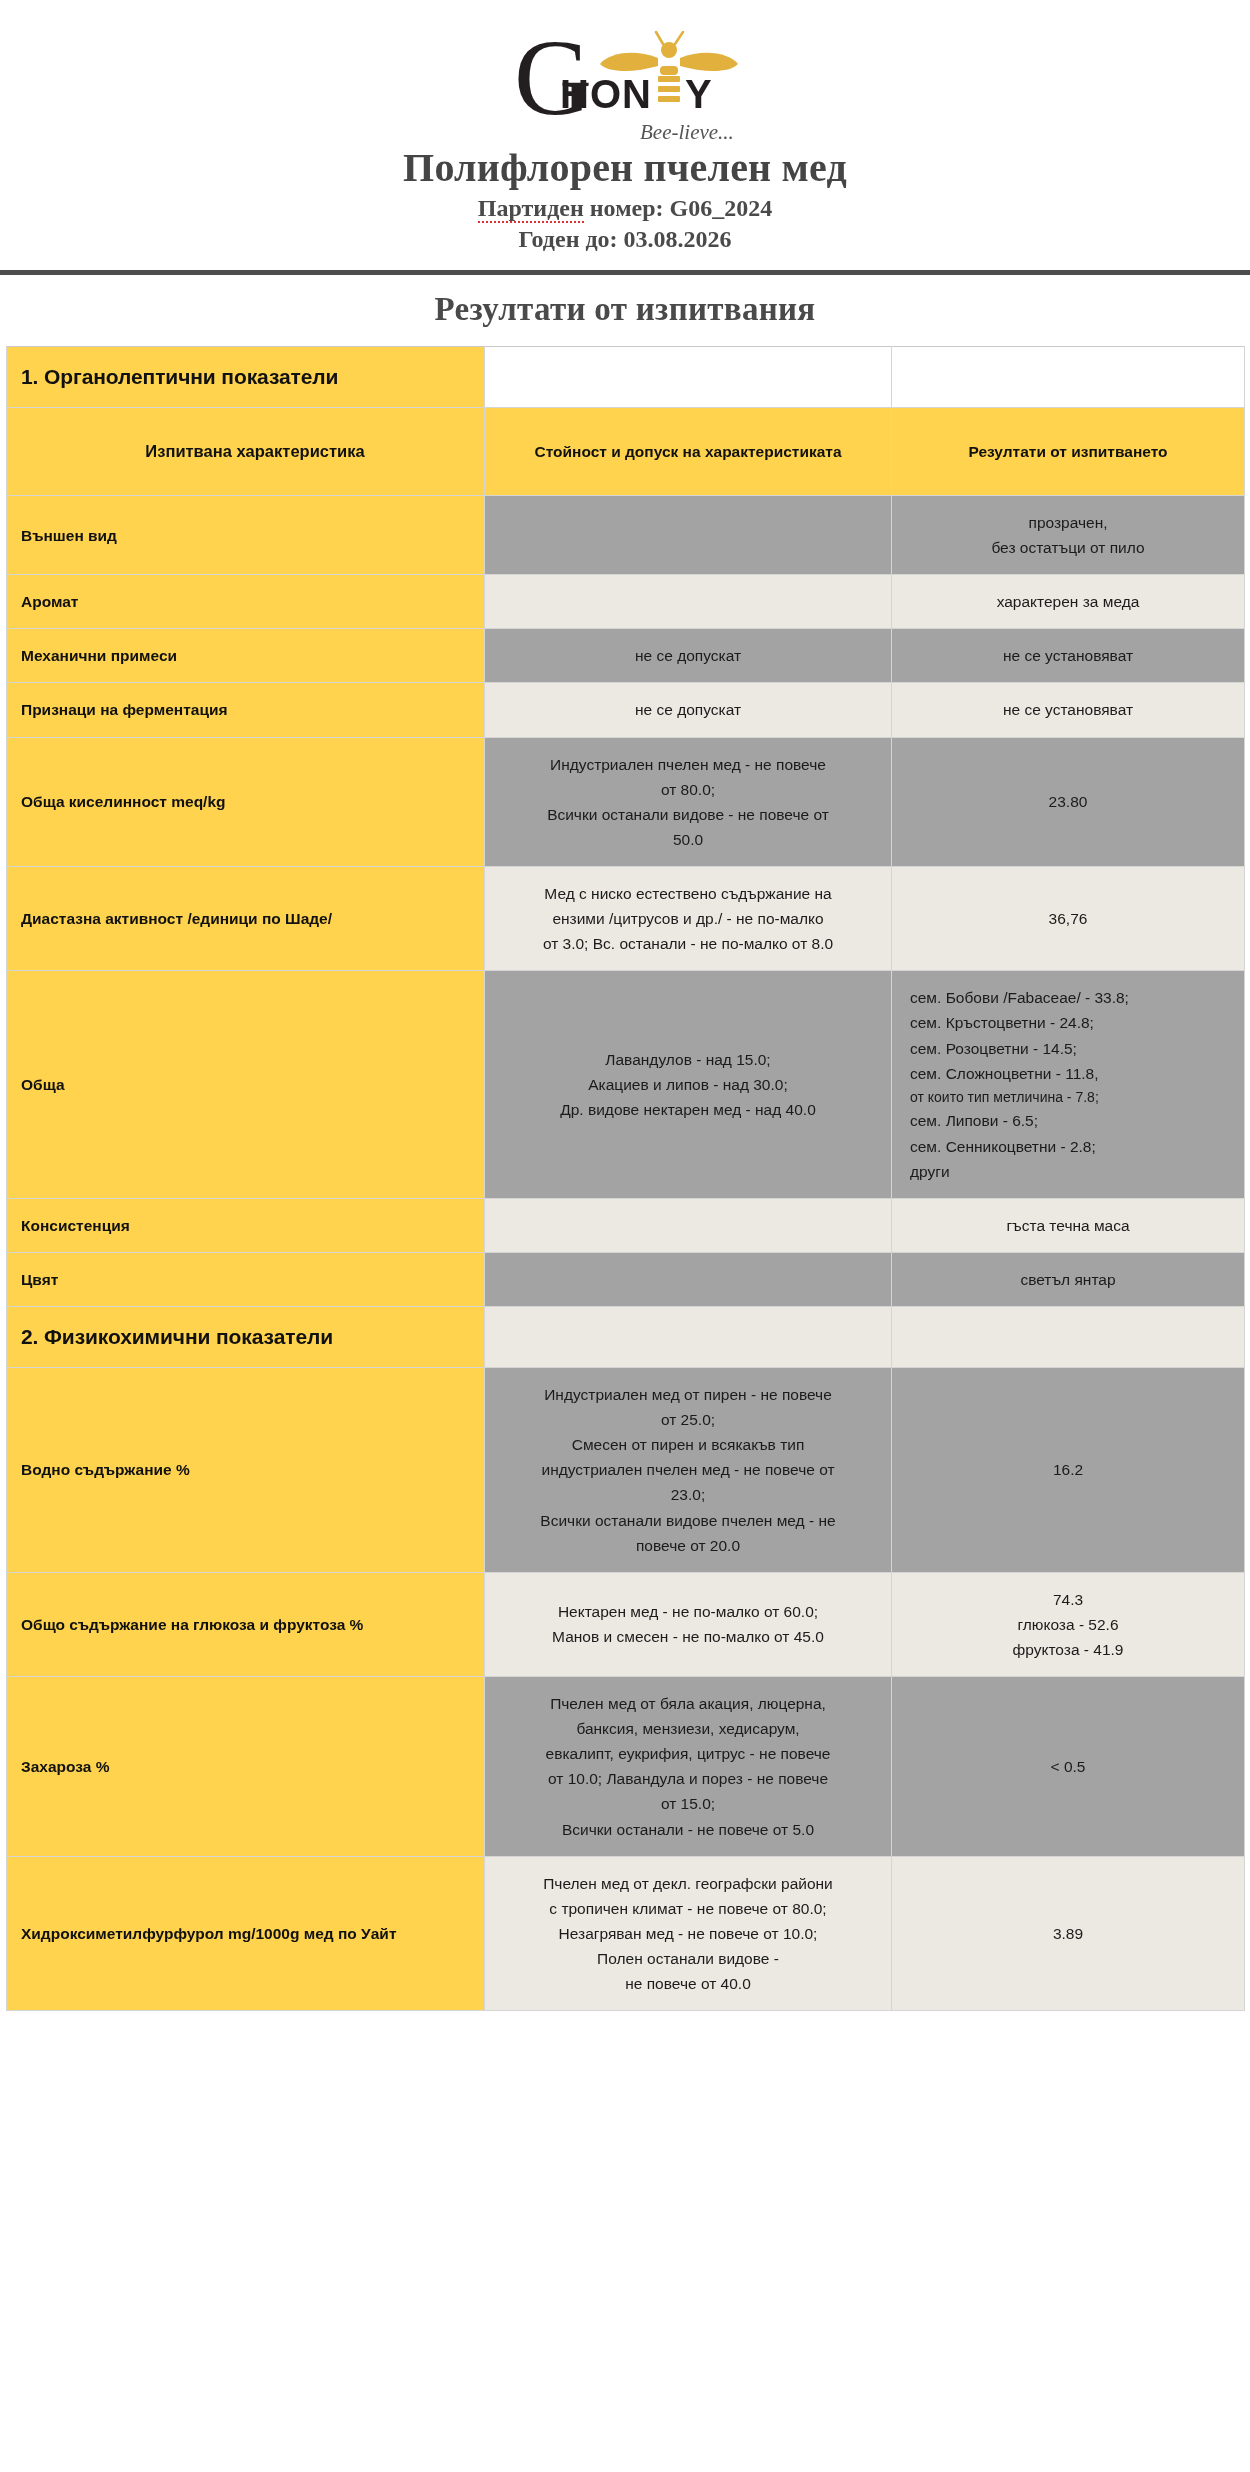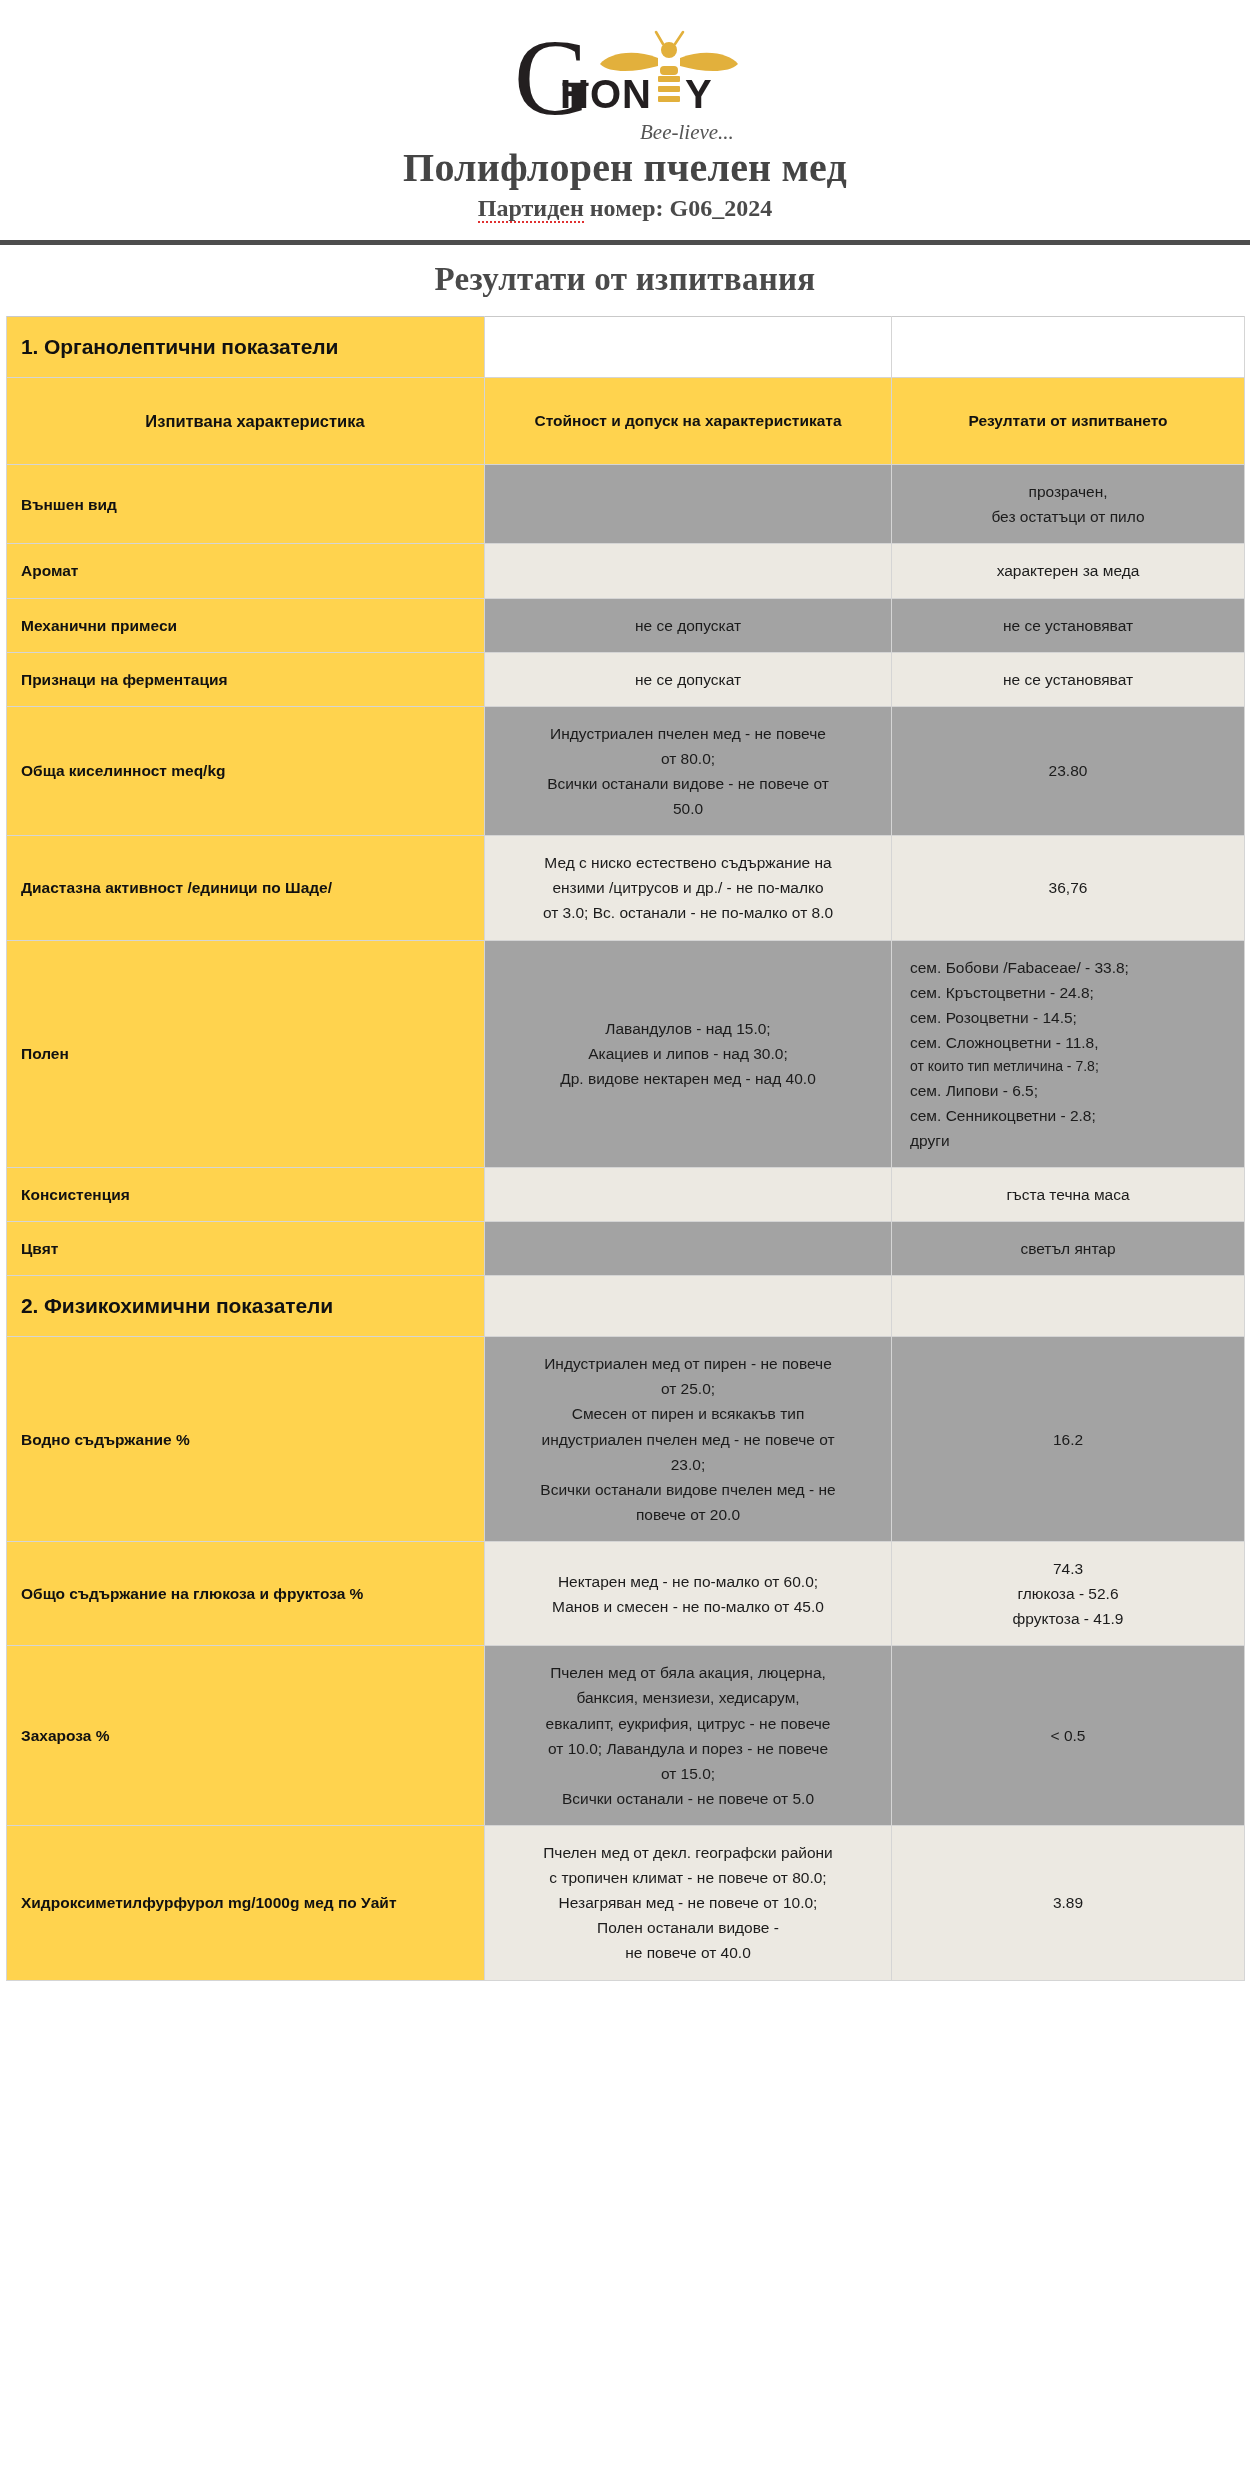--- a/index.html
+++ b/index.html
@@ -172,20 +172,21 @@
       <text x="140" y="125" font-family="Liberation Serif, serif" font-style="italic" font-size="21" fill="#555">Bee-lieve...</text>
     </svg>
   </div>
 
   <div class="product-title">Полифлорен пчелен мед</div>
 
   <div class="batch-line">
     <span class="spell">Партиден</span><span> номер: G06_2024</span>
   </div>
 
+  <div class="expiry-line">Годен до: 03.08.2026</div>
 
   <div class="rule"></div>
 
   <div class="section-heading">Резултати от изпитвания</div>
 </div>
 
 <table class="results-table">
   <colgroup>
       <col class="c1">
       <col class="c2">
@@ -268,21 +269,21 @@
         <span class="ln">Мед с ниско естествено съдържание на</span>
         <span class="ln">ензими /цитрусов и др./ - не по-малко</span>
         <span class="ln">от 3.0; Вс. останали - не по-малко от 8.0</span>
       </td>
       <td class="val">
         <span class="ln">36,76</span>
       </td>
     </tr>
 
     <tr class="row-white">
-      <td class="lbl">Полен</td>
+      <td class="lbl">Обща</td>
       <td class="val">
         <span class="ln">Лавандулов - над 15.0;</span>
         <span class="ln">Акациев и липов - над 30.0;</span>
         <span class="ln">Др. видове нектарен мед - над 40.0</span>
       </td>
       <td class="val left tight">
         <span class="ln">сем. Бобови /Fabaceae/ - 33.8;</span>
         <span class="ln">сем. Кръстоцветни - 24.8;</span>
         <span class="ln">сем. Розоцветни - 14.5;</span>
         <span class="ln">сем. Сложноцветни - 11.8,</span>

